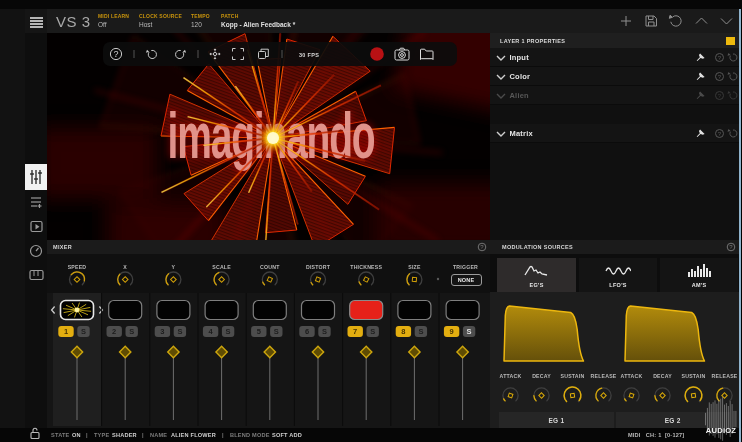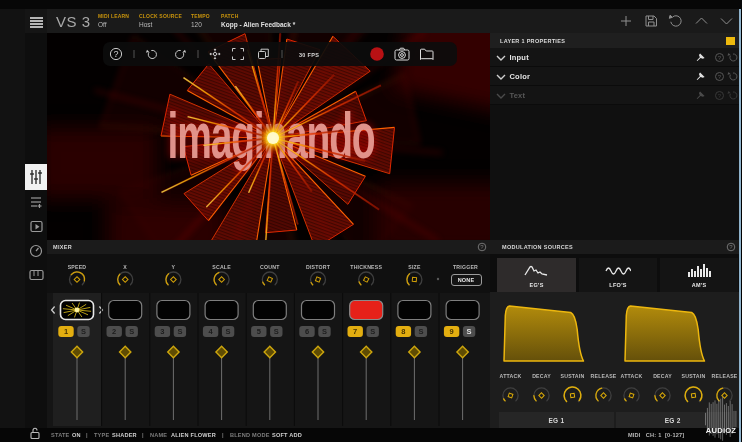--- a/index.html
+++ b/index.html
@@ -418,31 +418,46 @@
           </g>
     <circle cx="229.5" cy="9.5" r="4" stroke="#565656" fill="none" stroke-width="1"></circle>
           <text x="229.5" y="12" font-size="6" fill="#565656" text-anchor="middle">?</text>
     <g transform="translate(243,9.5)" stroke="#565656" fill="none" stroke-width="1">
             <path d="M-2.6 -1.8 A 3.5 3.5 0 1 0 0 -3.5"></path>
             <path d="M-4.5 -4.5 l2 2 l-3 0.8 Z" fill="#565656" stroke="none"></path>
           </g>
         </svg>
       </div>
   <div class="lrow dim" style="top:52.7px">
-        <span class="lab">Text</span>
+        <span class="lab">Alien</span>
     <svg width="250" height="19">
           <path d="M7 8 l4 4 l4 -4" stroke="#4a4a4a" stroke-width="1.4" fill="none"></path>
     <g transform="translate(211,9.5) scale(0.9)">
             <path d="M-1 -4.5 l5 5 l-2 1 l-2.5 -1 l-3.5 3.5 l-0.8 -0.8 l3.5 -3.5 l-1 -2.5 Z" fill="#4a4a4a"></path>
           </g>
     <circle cx="229.5" cy="9.5" r="4" stroke="#383838" fill="none" stroke-width="1"></circle>
           <text x="229.5" y="12" font-size="6" fill="#383838" text-anchor="middle">?</text>
     <g transform="translate(243,9.5)" stroke="#383838" fill="none" stroke-width="1">
             <path d="M-2.6 -1.8 A 3.5 3.5 0 1 0 0 -3.5"></path>
             <path d="M-4.5 -4.5 l2 2 l-3 0.8 Z" fill="#383838" stroke="none"></path>
+          </g>
+        </svg>
+      </div>
+  <div class="lrow" style="top:90.9px">
+        <span class="lab">Matrix</span>
+    <svg width="250" height="19">
+          <path d="M7 8 l4 4 l4 -4" stroke="#cfcfcf" stroke-width="1.4" fill="none"></path>
+    <g transform="translate(211,9.5) scale(0.9)">
+            <path d="M-1 -4.5 l5 5 l-2 1 l-2.5 -1 l-3.5 3.5 l-0.8 -0.8 l3.5 -3.5 l-1 -2.5 Z" fill="#e0e0e0"></path>
+          </g>
+    <circle cx="229.5" cy="9.5" r="4" stroke="#565656" fill="none" stroke-width="1"></circle>
+          <text x="229.5" y="12" font-size="6" fill="#565656" text-anchor="middle">?</text>
+    <g transform="translate(243,9.5)" stroke="#565656" fill="none" stroke-width="1">
+            <path d="M-2.6 -1.8 A 3.5 3.5 0 1 0 0 -3.5"></path>
+            <path d="M-4.5 -4.5 l2 2 l-3 0.8 Z" fill="#565656" stroke="none"></path>
           </g>
         </svg>
       </div>
 </div>
 
 <div class="abs" id="mixer">
   <div class="abs" id="mixhead">
         <span>MIXER</span>
       </div>
   <svg class="abs" style="left:430px;top:2px" width="10" height="10" viewBox="0 0 10 10">

